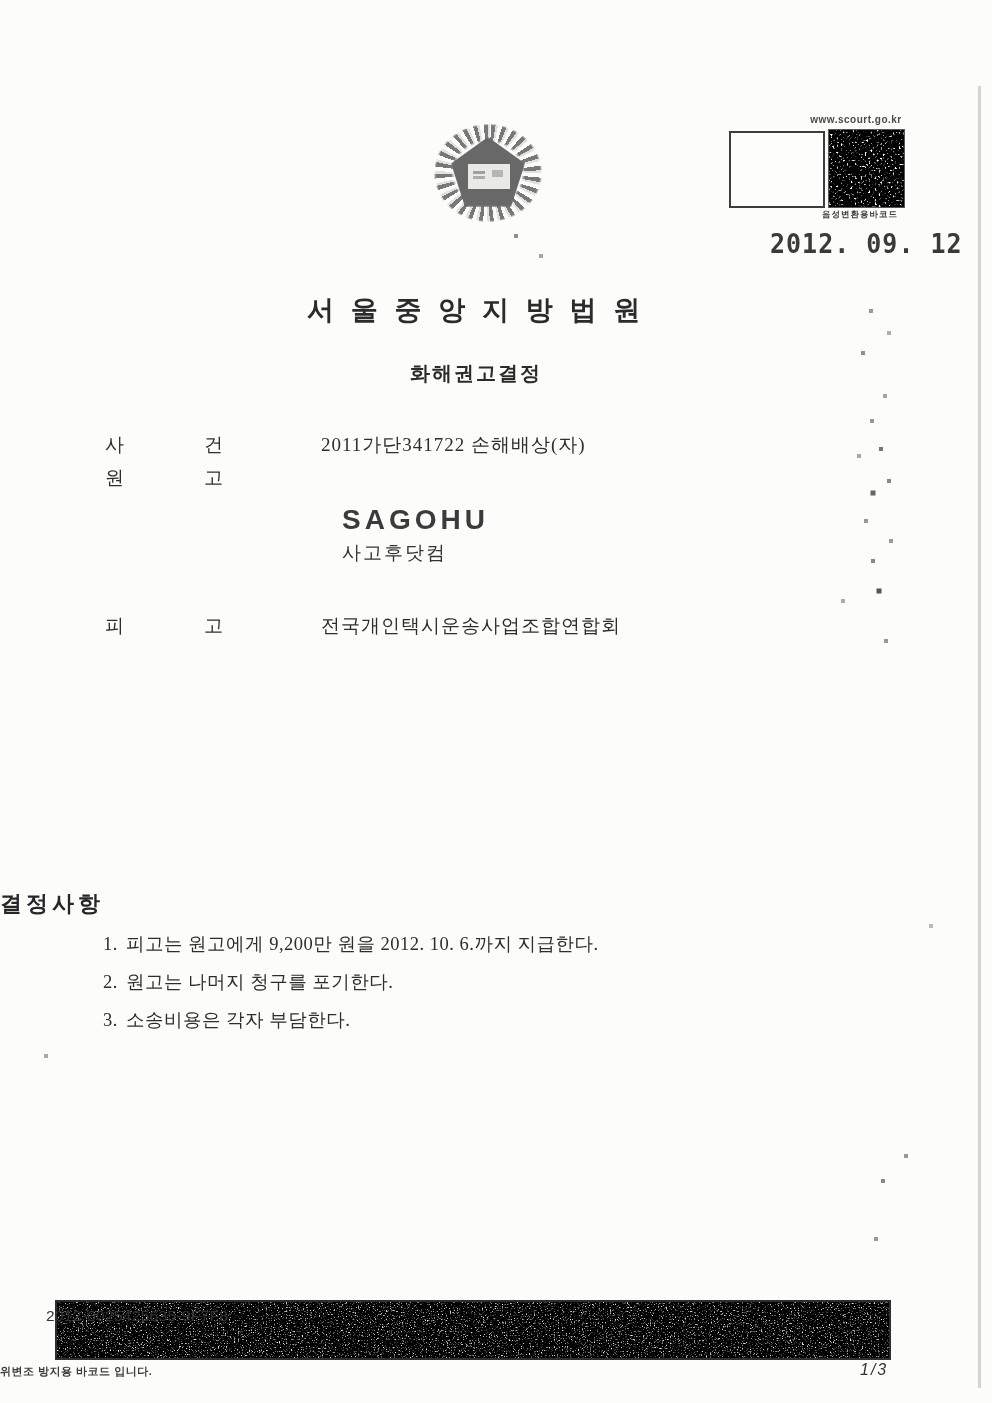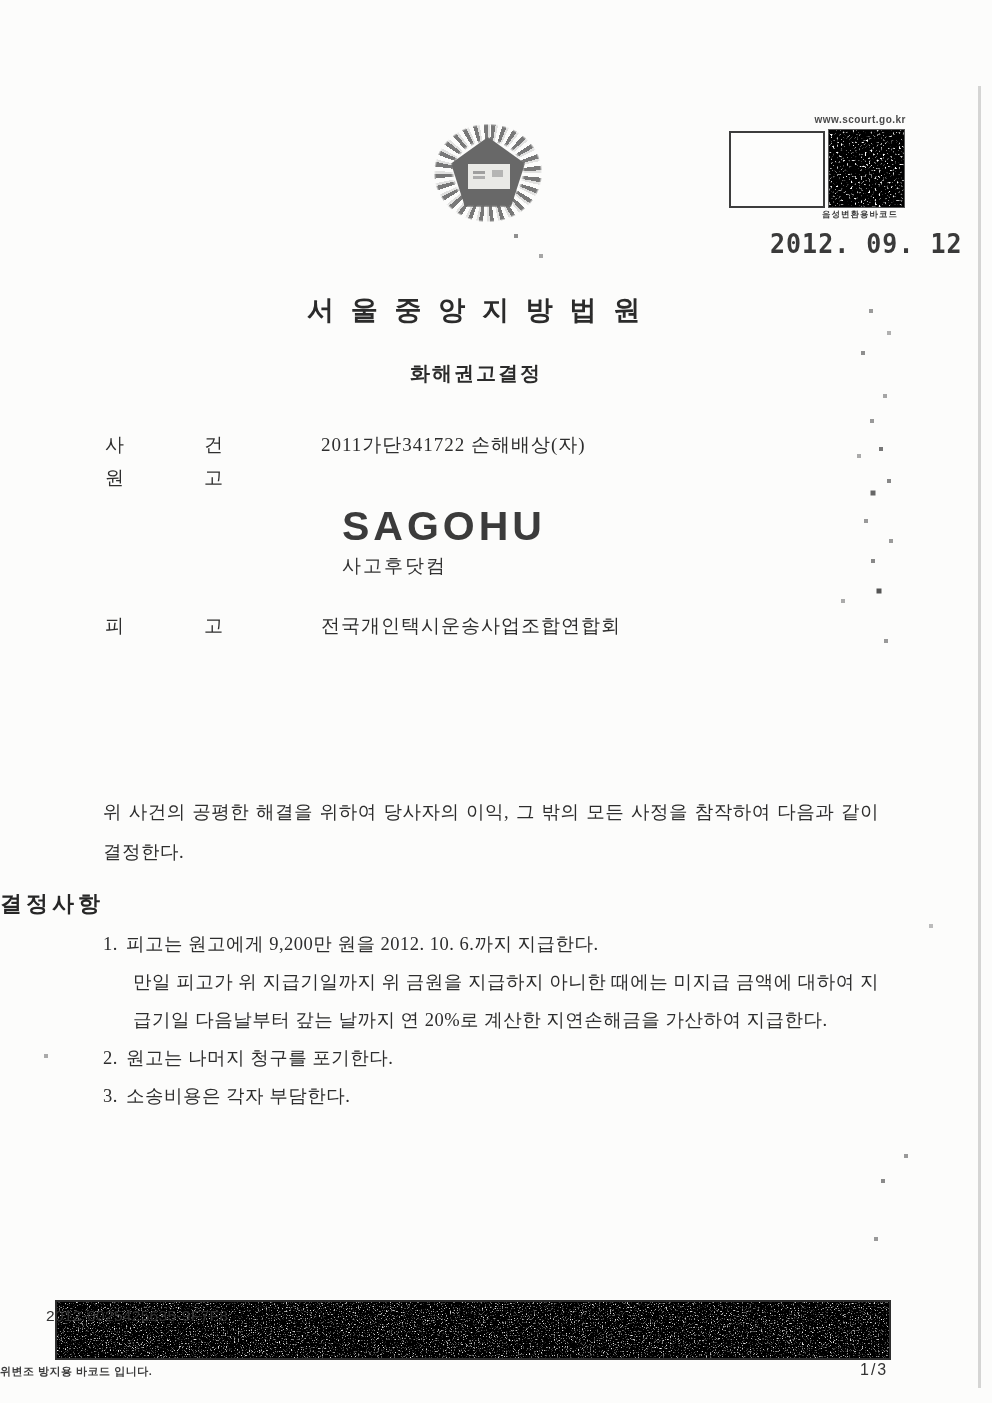--- a/index.html
+++ b/index.html
@@ -2,21 +2,21 @@
 <html><head>
 <meta charset="utf-8">
 <style>
   html,body{margin:0;padding:0;background:#ffffff;}
   .page{
     position:relative;width:992px;height:1403px;overflow:hidden;
     background:#fcfcfb;color:#2f2f2f;
     font-family:"Liberation Serif", serif;
   }
   
-  .scourt-url{position:absolute;top:114px;left:806px;width:100px;text-align:right;
+  .scourt-url{position:absolute;top:114px;left:806px;width:100px;text-align:center;
     font-family:"Liberation Sans",sans-serif;font-size:10px;font-weight:bold;color:#4a4a4a;letter-spacing:.5px;}
   .stamp-box{position:absolute;top:131px;left:729px;width:92px;height:73px;border:2px solid #3d3d3d;background:#fdfdfc;}
   .voice-barcode{position:absolute;top:129px;left:828px;width:75px;height:77px;border:1px solid #555;}
   .voice-barcode svg{display:block;}
   .voice-barcode-label{position:absolute;top:209px;left:822px;width:90px;text-align:left;
     font-family:"Liberation Sans",sans-serif;font-size:8.5px;font-weight:bold;color:#3c3c3c;letter-spacing:1px;}
   .date-stamp{position:absolute;top:229px;left:770px;
     font-family:"DejaVu Sans Mono",monospace;font-size:25px;font-weight:bold;color:#3a3a3a;
     letter-spacing:1px;transform:scaleY(1.08);white-space:nowrap;}
   
@@ -38,21 +38,21 @@
     font-size:20px;font-weight:bold;letter-spacing:2px;color:#2b2b2b;}
   
   .case-row{position:absolute;left:105px;display:flex;align-items:baseline;font-size:19px;color:#2e2e2e;}
   .case-row .lbl{width:118px;display:flex;justify-content:space-between;}
   .case-row .val{margin-left:98px;letter-spacing:1px;white-space:nowrap;}
   .row-case{top:432px;}
   .row-plaintiff{top:465px;}
   .row-defendant{top:613px;}
   
   .sagohu{position:absolute;left:342px;top:506px;color:#3b3b3b;}
-  .sagohu .logo{font-family:"Liberation Sans",sans-serif;font-size:41px;font-weight:bold;letter-spacing:4px;line-height:1;}
+  .sagohu .logo{font-family:"Liberation Sans",sans-serif;font-size:28px;font-weight:bold;letter-spacing:4px;line-height:1;}
   .sagohu .caption{font-size:19px;letter-spacing:2px;margin-top:6px;color:#333;}
   
   .intro{position:absolute;left:103px;top:792px;width:776px;
     font-size:18.5px;line-height:40px;text-align:justify;letter-spacing:.5px;color:#2d2d2d;}
   .decision-heading{position:absolute;top:889px;left:0;width:960px;text-align:left;
     font-size:22px;font-weight:bold;letter-spacing:4px;color:#262626;}
   .decision-list{position:absolute;left:103px;top:925px;width:776px;
     font-size:18.5px;line-height:38px;letter-spacing:.5px;color:#2d2d2d;}
   .decision-list .item{white-space:nowrap;}
   .decision-list .item .no{margin-right:8px;}
@@ -61,21 +61,21 @@
     font-size:21px;font-weight:bold;letter-spacing:3px;color:#262626;}
   
   .forgery-strip{position:absolute;left:55px;top:1300px;width:832px;height:56px;
     border:2px solid #2e2e2e;background:#fff;overflow:hidden;}
   .forgery-strip svg{display:block;}
   .footer-docnum{position:absolute;left:46px;top:1307px;
     font-family:Liberation Sans, sans-serif;font-size:15.5px;color:#333;letter-spacing:.3px;}
   .footer-note{position:absolute;left:0;top:1364px;width:992px;
     font-family:"Liberation Sans",sans-serif;font-size:11px;font-weight:bold;color:#3c3c3c;letter-spacing:.5px;}
   .footer-page{position:absolute;top:1361px;left:860px;
-    font-family:"Liberation Sans",sans-serif;font-size:16px;color:#333;letter-spacing:2px;}
+    font-family:"Liberation Sans",sans-serif;font-size:16px;color:#333;letter-spacing:2px;font-style:italic;}
   
   .edge-line{position:absolute;left:978px;top:86px;width:3px;height:1302px;background:#d5d5d4;}
   .specks{position:absolute;left:0;top:0;width:2px;height:2px;background:transparent;
     box-shadow:870px 310px 0 1px #9a9a9a,888px 332px 0 1px #b0b0b0,862px 352px 0 1px #8e8e8e,
       884px 395px 0 1px #a5a5a5,871px 420px 0 1px #999,880px 448px 0 1px #777,
       858px 455px 0 1px #aaa,888px 480px 0 1px #888,872px 492px 0 1.5px #666,
       865px 520px 0 1px #999,890px 540px 0 1px #9a9a9a,872px 560px 0 1px #888,
       878px 590px 0 1.5px #555,842px 600px 0 1px #aaa,885px 640px 0 1px #999,
       930px 925px 0 1px #bbb,905px 1155px 0 1px #999,882px 1180px 0 1px #8a8a8a,
       875px 1238px 0 1px #999,45px 1055px 0 1px #aaa,515px 235px 0 1px #8f8f8f,540px 255px 0 1px #a5a5a5;}
@@ -132,29 +132,27 @@
   </div>
 
   <div class="case-row row-defendant">
     <span class="lbl">
       <span>피</span>
       <span>고</span>
     </span>
     <span class="val">전국개인택시운송사업조합연합회</span>
   </div>
 
-  <div class="intro">위 사건의 공평한 해결을 위하여 당사자의 이익, 그 밖의 모든 사정을 참작하여 다음과 같이 결정한다.</div>
 
   <div class="decision-heading">결정사항</div>
 
   <div class="decision-list">
     <div class="item">
       <span class="no">1.</span><span>피고는 원고에게 9,200만 원을 2012. 10. 6.까지 지급한다.</span>
     </div>
-    <div class="sub">만일 피고가 위 지급기일까지 위 금원을 지급하지 아니한 때에는 미지급 금액에 대하여 지급기일 다음날부터 갚는 날까지 연 20%로 계산한 지연손해금을 가산하여 지급한다.</div>
     <div class="item">
       <span class="no">2.</span><span>원고는 나머지 청구를 포기한다.</span>
     </div>
     <div class="item">
       <span class="no">3.</span><span>소송비용은 각자 부담한다.</span>
     </div>
   </div>
 
 
   <div class="forgery-strip">

